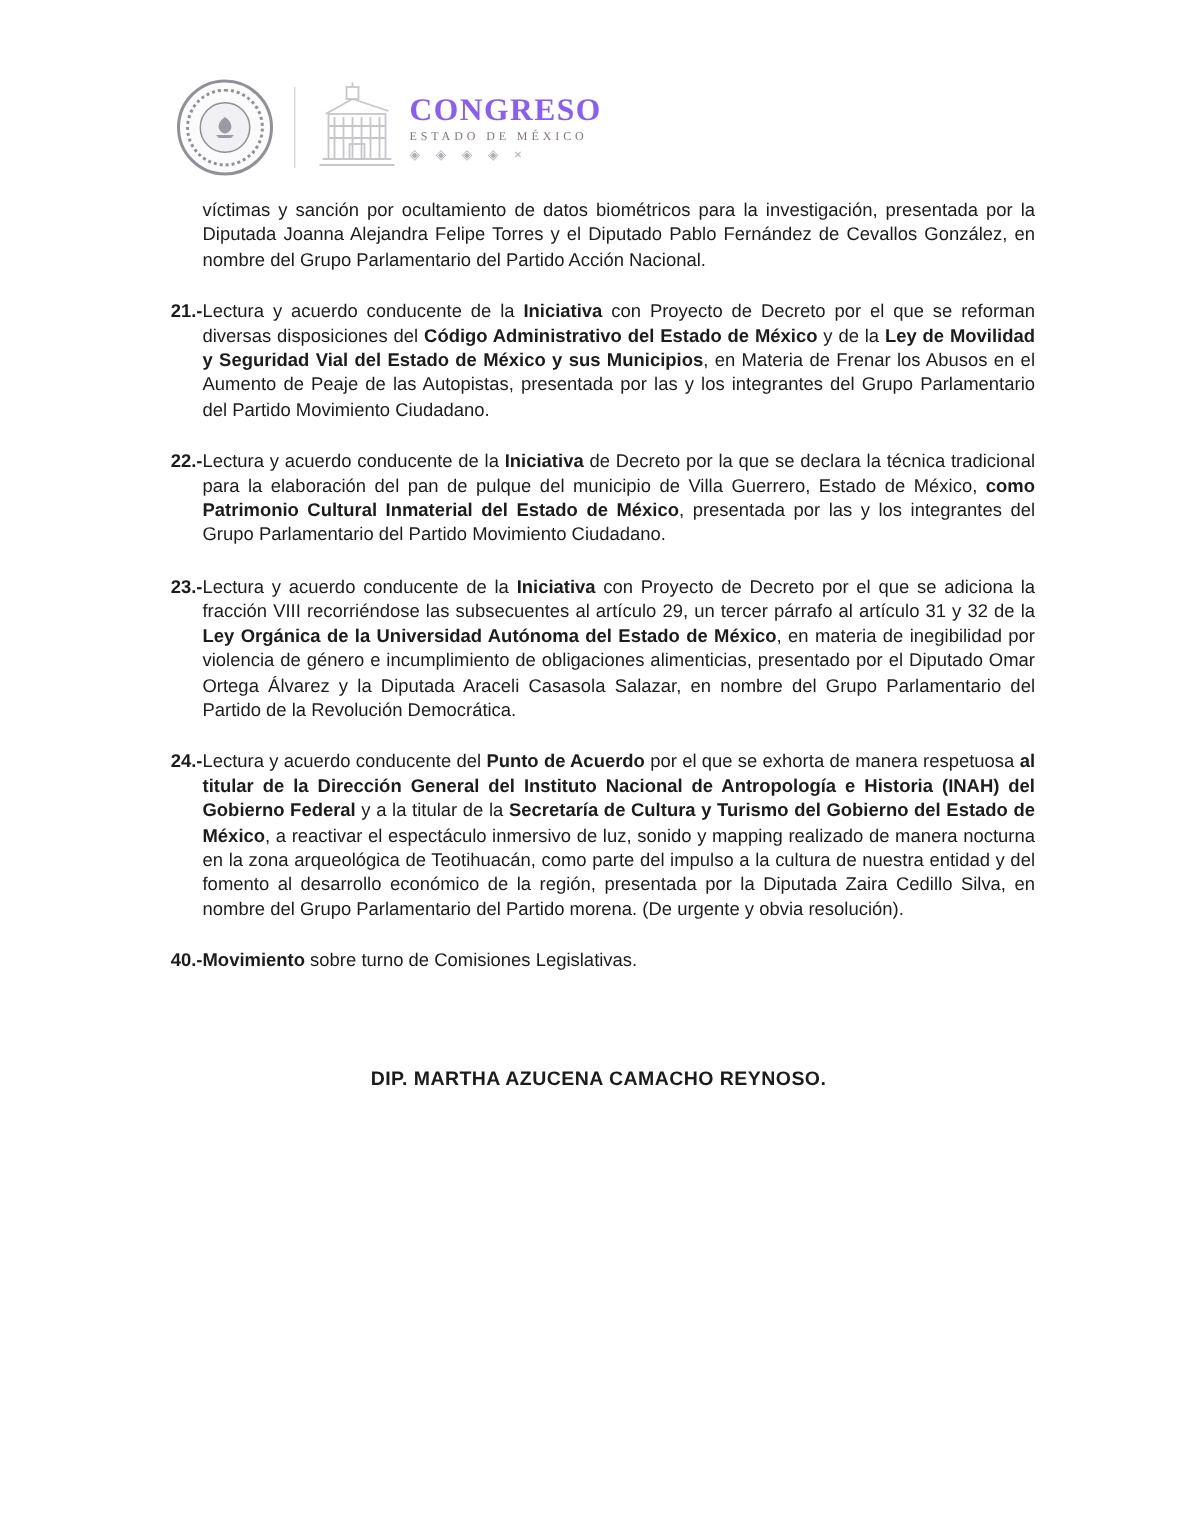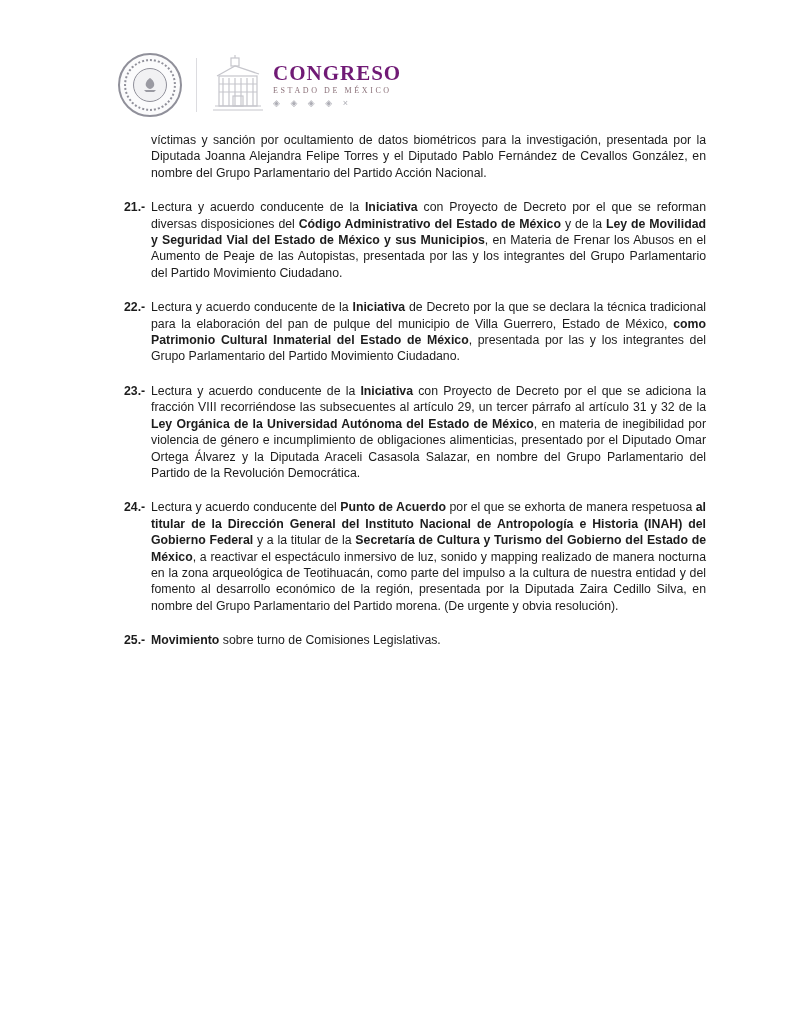--- a/index.html
+++ b/index.html
@@ -32,41 +32,41 @@
     border:1px solid #90909a; background:#f1f1f3;
   }
   .seal svg { position:absolute; left:50%; top:50%; transform:translate(-50%,-50%); z-index:2; }
   .header-divider {
     width:1px; height:54px; background:#dcdce0; margin:0 14px; flex:0 0 auto;
   }
   .building { flex:0 0 auto; margin-right:8px; }
   .wordmark-block { display:flex; flex-direction:column; line-height:1.05; }
   .wordmark {
     font-family:"Liberation Serif", serif; font-weight:bold;
-    font-size:21px; letter-spacing:1px; color:#701a75;
+    font-size:21px; letter-spacing:1px; color:#8b5cf6;
   }
   .wordmark-sub {
     font-family:"Liberation Serif", serif;
     font-size:8px; letter-spacing:2.6px; color:#8a7078; margin-top:3px;
   }
   .ornaments {
     font-size:9px; color:#adadb5; letter-spacing:4px; margin-top:4px;
   }
   .legend {
     margin-left:auto; font-size:10px; font-weight:bold; color:#9d2449;
     white-space:nowrap; align-self:center; padding-top:10px;
   }
 
   
   .doc {
-    position:absolute; top:132px; left:124px; width:582px;
+    position:absolute; top:132px; left:108px; width:582px;
     font-size:12.3px; line-height:16.4px;
   }
   .para { display:flex; margin-bottom:18px; }
-  .num { flex:0 0 27px; font-weight:bold; }
+  .num { flex:0 0 27px; font-weight:bold;text-align:right; }
   .ptext { flex:1; text-align:justify; }
   .ptext b { font-weight:bold; }
 
   .closing { text-align:center; font-weight:bold; margin-top:10px; line-height:17px; font-size:12.4px; }
   .signature {
     text-align:center; font-weight:bold; margin-top:62px;
     font-size:13px; letter-spacing:0.3px;
   }
 </style>
 </head>
@@ -116,21 +116,22 @@
         </div>
         <div class="para">
           <span class="num">23.-</span>
           <span class="ptext"><span>Lectura y acuerdo conducente de la </span><b>Iniciativa</b><span> con Proyecto de Decreto por el que se adiciona la fracción VIII recorriéndose las subsecuentes al artículo 29, un tercer párrafo al artículo 31 y 32 de la </span><b>Ley Orgánica de la Universidad Autónoma del Estado de México</b><span>, en materia de inegibilidad por violencia de género e incumplimiento de obligaciones alimenticias, presentado por el Diputado Omar Ortega Álvarez y la Diputada Araceli Casasola Salazar, en nombre del Grupo Parlamentario del Partido de la Revolución Democrática.</span></span>
         </div>
         <div class="para">
           <span class="num">24.-</span>
           <span class="ptext"><span>Lectura y acuerdo conducente del </span><b>Punto de Acuerdo</b><span> por el que se exhorta de manera respetuosa </span><b>al titular de la Dirección General del Instituto Nacional de Antropología e Historia (INAH) del Gobierno Federal</b><span> y a la titular de la </span><b>Secretaría de Cultura y Turismo del Gobierno del Estado de México</b><span>, a reactivar el espectáculo inmersivo de luz, sonido y mapping realizado de manera nocturna en la zona arqueológica de Teotihuacán, como parte del impulso a la cultura de nuestra entidad y del fomento al desarrollo económico de la región, presentada por la Diputada Zaira Cedillo Silva, en nombre del Grupo Parlamentario del Partido morena. (De urgente y obvia resolución).</span></span>
         </div>
         <div class="para">
-          <span class="num">25.-</span>
+          <span class="num">40.-</span>
           <span class="ptext"><b>Movimiento</b><span> sobre turno de Comisiones Legislativas.</span></span>
         </div>
       </div>
     <div class="closing" id="closing-block">
       </div>
+    <div class="signature">DIP. MARTHA AZUCENA CAMACHO REYNOSO.</div>
   </div>
 
 </div>
 
 </body></html>

